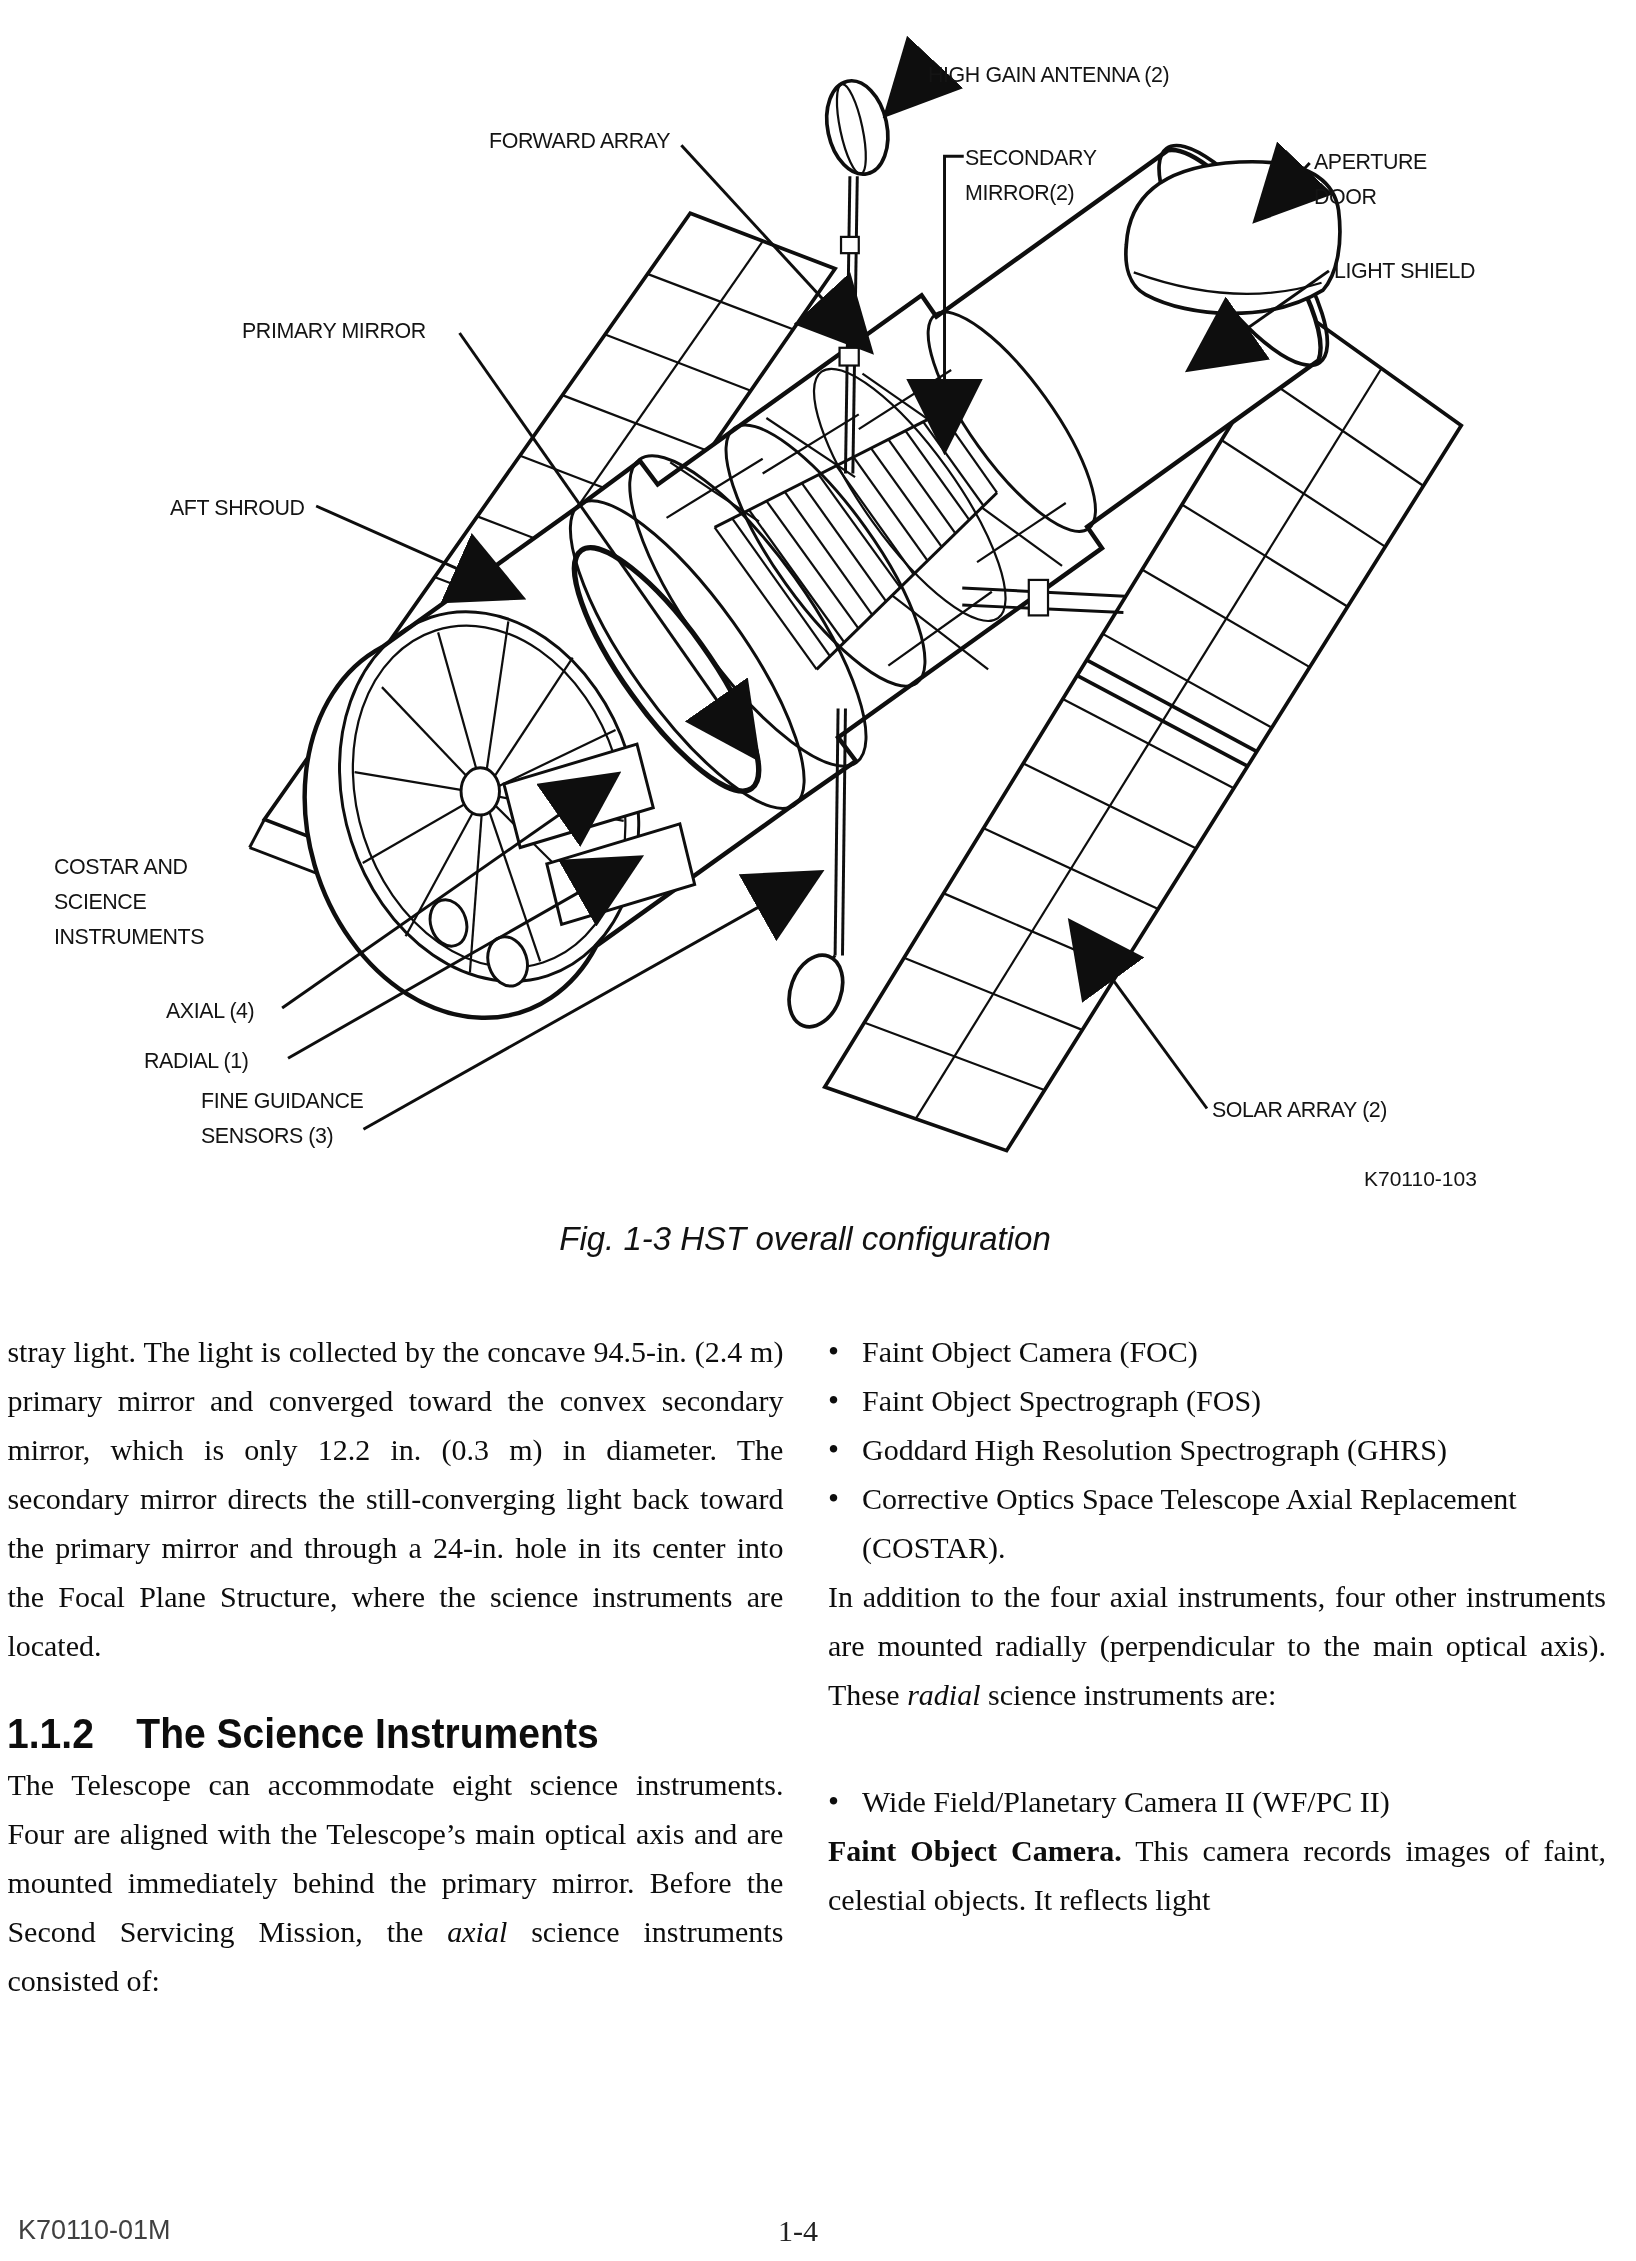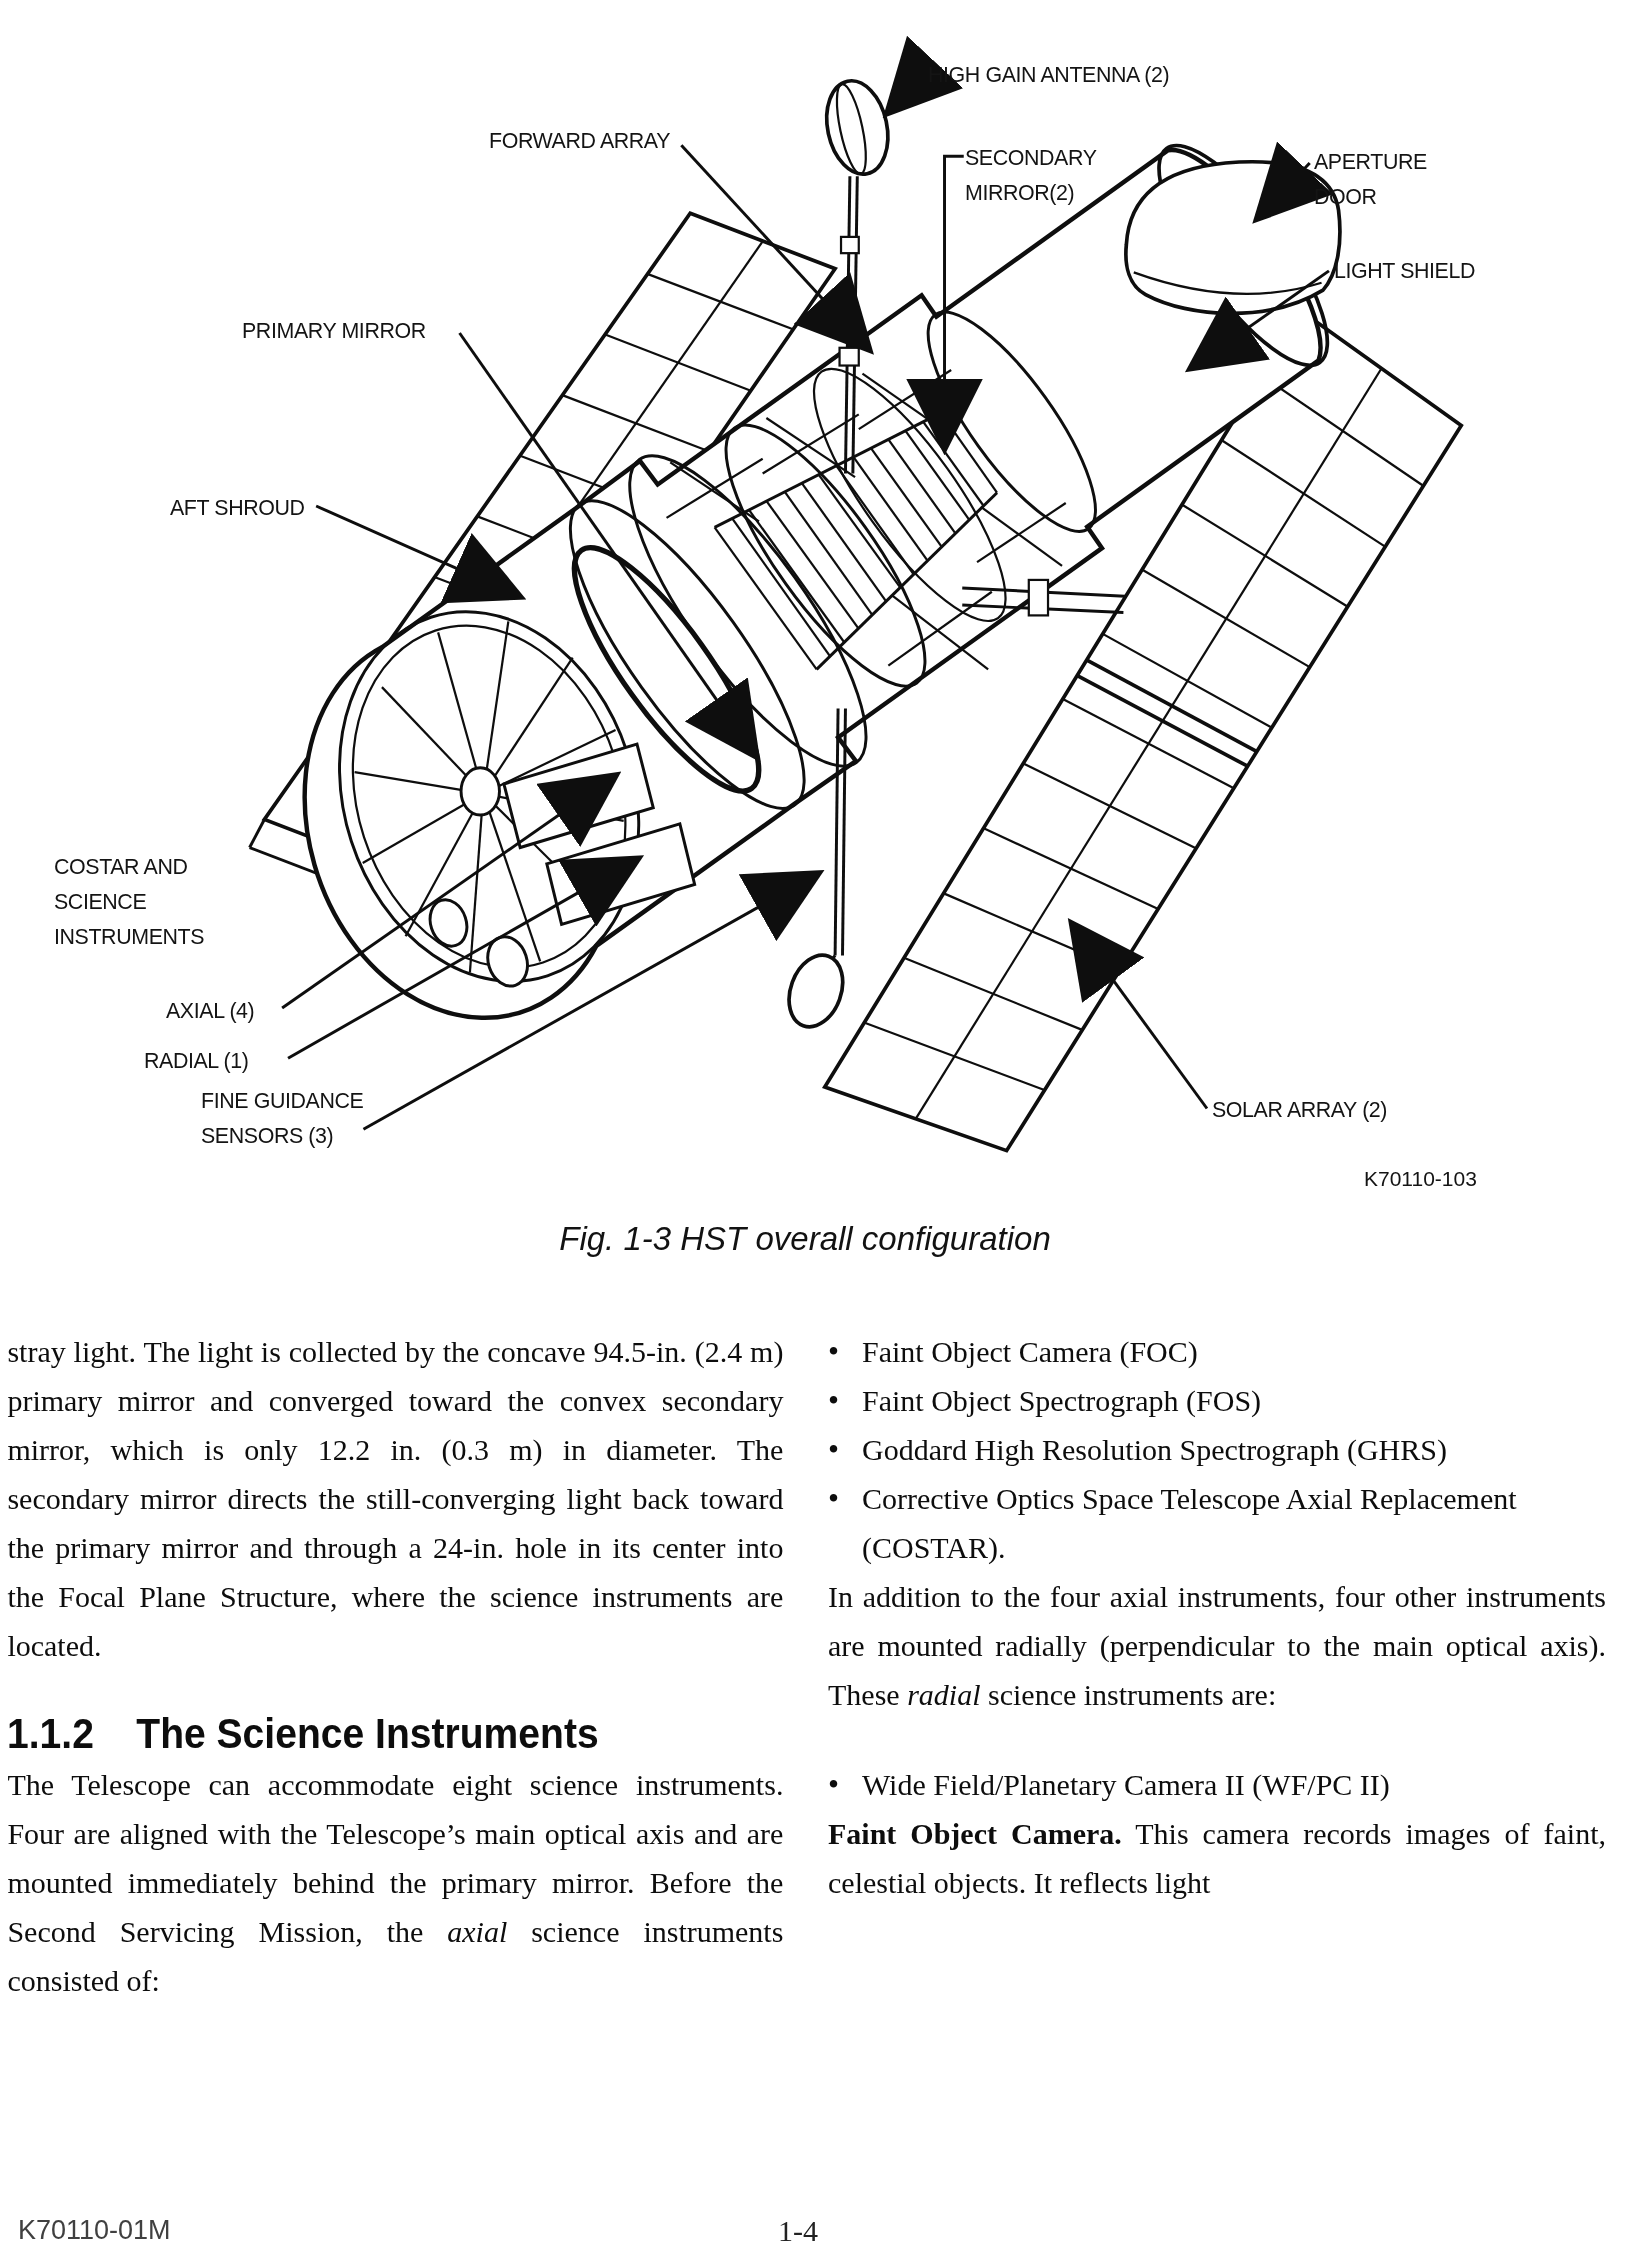--- a/index.html
+++ b/index.html
@@ -44,21 +44,21 @@
     margin:38px 0 0 0;display:flex;text-align:left;
     transform:scaleX(0.93);transform-origin:left center;
     white-space:nowrap;
   }
   .section-heading .num{width:139px;flex:0 0 auto;}
   .para2{margin-top:38px;}
   ul.blist{list-style:none;margin:0;padding:0;text-align:left;}
   ul.blist li{padding-left:34px;text-indent:-34px;margin:0;}
   .blt{display:inline-block;width:34px;text-indent:0;font-size:1.05em;}
   .radial-para{margin-top:70px;}
-  ul.blist2{margin-top:41px;}
+  ul.blist2{margin-top:58px;}
   .foc-para{margin-top:47px;}
   
   #footer-doc{
     position:absolute;left:18px;top:2215px;
     font-family:"Liberation Sans", sans-serif;font-size:27px;color:#404040;
   }
   #footer-page{
     position:absolute;left:778px;top:2214px;
     font-family:"Liberation Serif", serif;font-size:30px;color:#222;
   }

